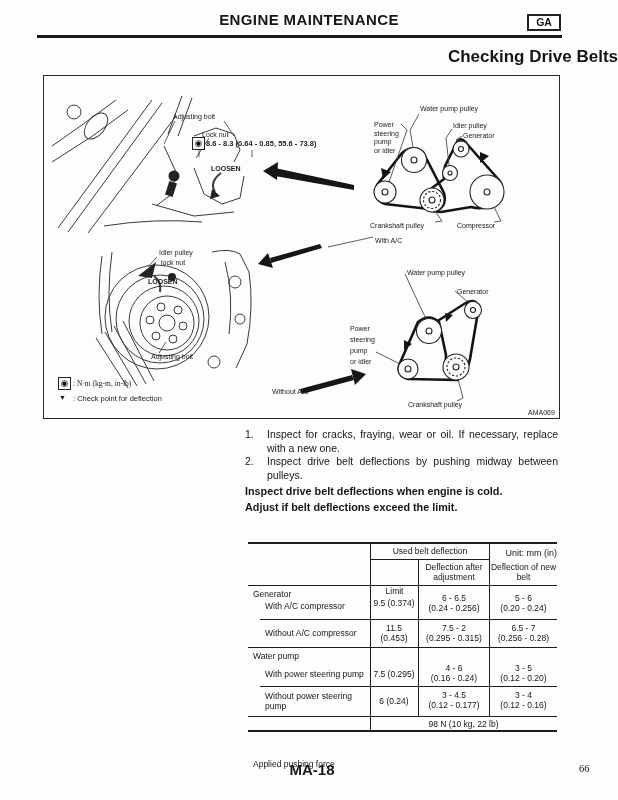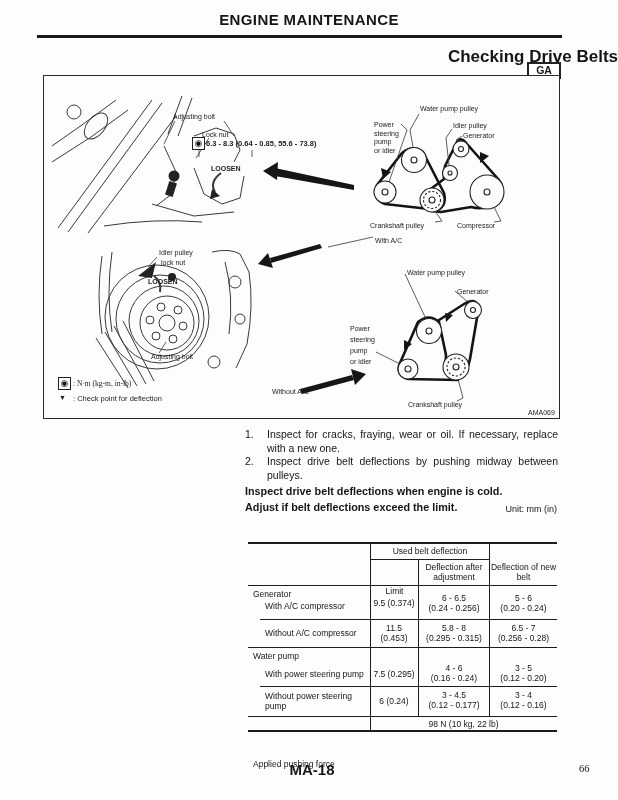--- a/index.html
+++ b/index.html
@@ -1,32 +1,32 @@
 <!DOCTYPE html>
 <html><head>
 <meta charset="utf-8">
 <style>
   html,body{margin:0;padding:0;background:#e8e8e8;}
   .page{position:relative;width:618px;height:800px;background:#fdfdfc;font-family:"Liberation Sans",sans-serif;color:#161616;overflow:hidden;}
   .hdr-title{position:absolute;top:11px;left:0;width:618px;text-align:center;font-size:15px;font-weight:bold;letter-spacing:.4px;}
   .hdr-rule{position:absolute;top:35px;left:37px;width:525px;height:3px;background:#1a1a1a;}
-  .ga-box{position:absolute;left:527px;top:14px;width:30px;height:13px;border:2px solid #222;font-size:10.5px;font-weight:bold;text-align:center;line-height:13px;background:#fff;margin-top:48px;}
+  .ga-box{position:absolute;left:527px;top:14px;width:30px;height:13px;border:2px solid #222;font-size:10.5px;font-weight:bold;text-align:center;line-height:13px;background:#fff;}
   .sec-title{position:absolute;top:47px;left:0;width:618px;text-align:right;font-size:17px;font-weight:bold;}
   .figure{position:absolute;left:43px;top:75px;width:515px;height:342px;border:1.5px solid #2a2a2a;background:#fdfdfc;}
   .figure svg{position:absolute;left:0;top:0;}
   .lbl{position:absolute;font-size:7px;line-height:8.5px;color:#1c1c1c;white-space:nowrap;}
   .lbl.b{font-weight:bold;}
   .tq-box{position:absolute;width:11px;height:11px;border:1px solid #222;background:#fff;display:flex;align-items:center;justify-content:center;font-size:9px;line-height:9px;color:#111;}
   .legend-row{position:absolute;font-size:7.5px;color:#1c1c1c;white-space:nowrap;}
   .body-text{position:absolute;left:245px;top:428px;width:313px;font-size:10.5px;line-height:13.5px;}
   .li{display:flex;}
   .li .num{width:22px;flex:0 0 22px;}
   .li .txt{flex:1;text-align:justify;}
   .bold-line{font-weight:bold;font-size:10.8px;margin-top:2.5px;}
-  .unit-note{position:absolute;left:248px;top:504px;width:309px;text-align:right;font-size:9px;}
+  .unit-note{position:absolute;left:248px;top:548px;width:309px;text-align:right;font-size:9px;}
   .btable{position:absolute;left:248px;top:542px;width:309px;height:190px;font-size:8.5px;line-height:10px;}
   .btable .ln{position:absolute;background:#1c1c1c;}
   .cell{position:absolute;text-align:center;}
   .cl{position:absolute;text-align:left;white-space:nowrap;}
   .footer-code{position:absolute;top:761px;left:10px;width:604px;text-align:center;font-size:15px;font-weight:bold;}
   .page-num{position:absolute;left:579px;top:763px;font-size:10.5px;font-family:"Liberation Serif",serif;}
 </style>
 </head>
 <body>
 
@@ -148,21 +148,21 @@
         <path d="M361,198 L382,243"></path>
         <path d="M411,215 L425,227"></path>
         <path d="M332,276 L356,288"></path>
         <path d="M413,325 L419,322 L414,303"></path>
       </g>
     </svg>
 
     <div class="lbl" style="left:129px;top:37px;">Adjusting bolt</div>
     <div class="lbl" style="left:158px;top:55px;">Lock nut</div>
     <div class="tq-box" style="left:148px;top:61px;">◉</div>
-    <div class="lbl b" style="left:162px;top:64px;font-size:7.5px;">6.3 - 8.3 (0.64 - 0.85, 55.6 - 73.8)</div>
+    <div class="lbl b" style="left:162px;top:64px;font-size:7.5px;">8.6 - 8.3 (0.64 - 0.85, 55.6 - 73.8)</div>
     <div class="lbl b" style="left:167px;top:89px;">LOOSEN</div>
 
     <div class="lbl" style="left:115px;top:173px;">Idler pulley</div>
     <div class="lbl" style="left:117px;top:183px;">lock nut</div>
     <div class="lbl b" style="left:104px;top:202px;">LOOSEN</div>
     <div class="lbl" style="left:107px;top:277px;">Adjusting bolt</div>
 
     <div class="lbl" style="left:376px;top:29px;">Water pump pulley</div>
     <div class="lbl" style="left:330px;top:45px;">
       <div>Power</div>
@@ -238,21 +238,21 @@
       <div>5 - 6</div>
       <div>(0.20 - 0.24)</div>
     </div>
 
     <div class="cl" style="left:17px;top:86px;">Without A/C compressor</div>
     <div class="cell" style="left:122px;top:81px;width:48px;">
       <div>11.5</div>
       <div>(0.453)</div>
     </div>
     <div class="cell" style="left:171px;top:81px;width:70px;">
-      <div>5.8 - 8</div>
+      <div>7.5 - 2</div>
       <div>(0.295 - 0.315)</div>
     </div>
     <div class="cell" style="left:242px;top:81px;width:67px;">
       <div>6.5 - 7</div>
       <div>(0.256 - 0.28)</div>
     </div>
 
     <div class="cl" style="left:5px;top:109px;">Water pump</div>
     <div class="cl" style="left:17px;top:127px;">With power steering pump</div>
     <div class="cell" style="left:122px;top:127px;width:48px;">7.5 (0.295)</div>

